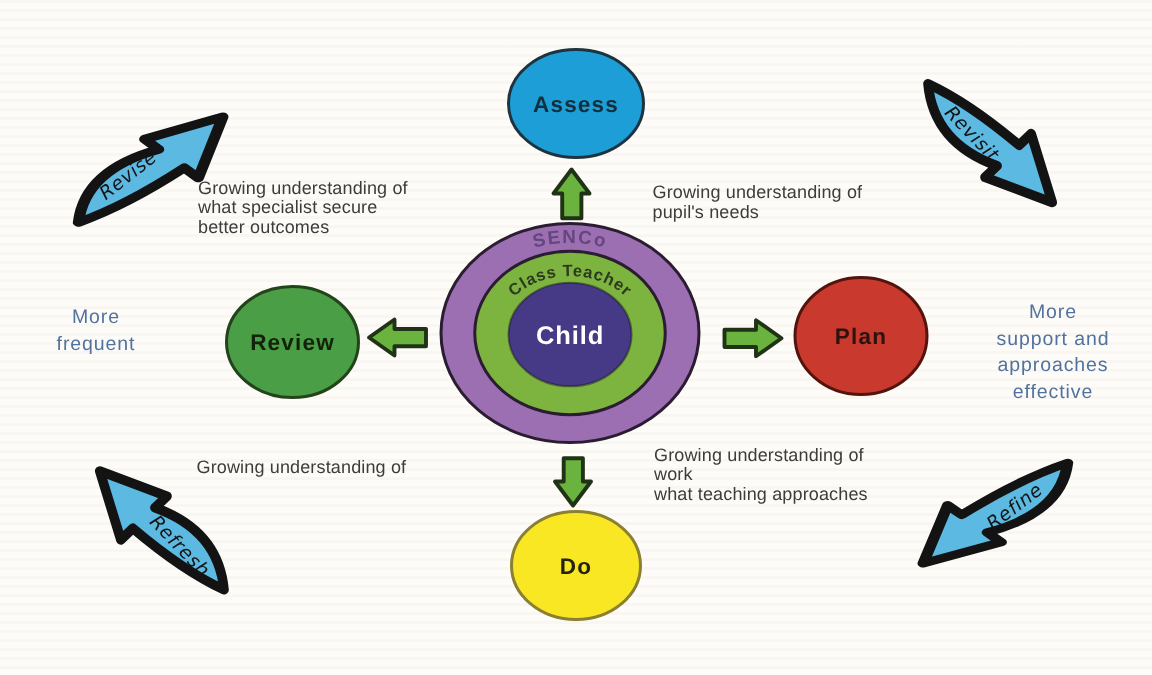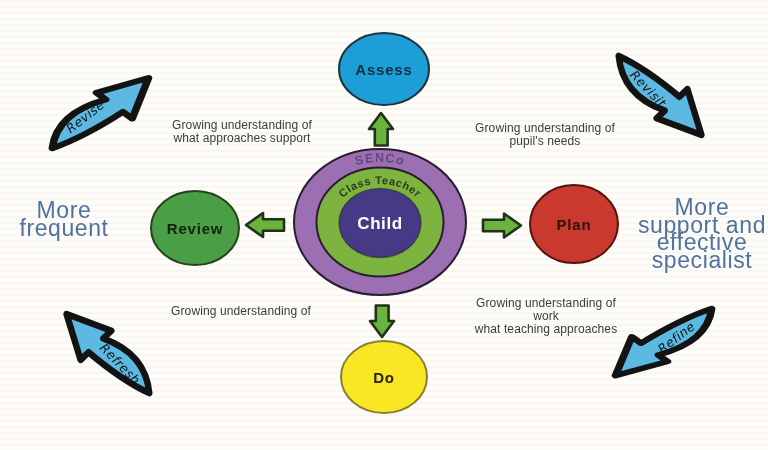--- a/index.html
+++ b/index.html
@@ -6,23 +6,23 @@
   body { width: 768px; height: 450px; overflow: hidden; font-family: "Liberation Sans", sans-serif; }
   .canvas {
     position: relative; width: 768px; height: 450px;
     background-color: #fdfcf9;
     background-image: repeating-linear-gradient(180deg,
       rgba(242,236,229,0.35) 0px, rgba(242,236,229,0.35) 2px,
       rgba(255,255,255,0) 2px, rgba(255,255,255,0) 6px);
   }
   svg.gfx { position: absolute; left: 0; top: 0; }
 
-  .caption { position: absolute; text-align: center; font-size: 12px; line-height: 13px;
+  .caption { position: absolute; font-size: 12px; line-height: 13px;
              color: #3c3c3c; letter-spacing: 0.1px; }
-  .sidenote { position: absolute; text-align: center; font-size: 23px; line-height: 17.5px;
+  .sidenote { position: absolute; text-align: center; font-size: 13px; line-height: 17.5px;
               letter-spacing: 0.6px; color: #50729e; }
 
   text.node-label { font-family: "Liberation Sans", sans-serif; font-weight: bold;
                     font-size: 15px; letter-spacing: 0.8px; }
   text.ring-label-outer { font-family: "Liberation Sans", sans-serif; font-weight: bold;
                           font-size: 12.5px; letter-spacing: 1.2px; }
   text.ring-label-mid { font-family: "Liberation Sans", sans-serif; font-weight: bold;
                         font-size: 11px; letter-spacing: 0.6px; }
   text.center-label { font-family: "Liberation Sans", sans-serif; font-weight: bold;
                       font-size: 17px; letter-spacing: 0.6px; }
@@ -84,21 +84,22 @@
     <g>
       <text class="hand-label" transform="translate(88,120) rotate(-38)" text-anchor="middle">Revise</text>
       <text class="hand-label" transform="translate(645,92) rotate(46)" text-anchor="middle">Revisit</text>
       <text class="hand-label" transform="translate(117,367) rotate(46)" text-anchor="middle">Refresh</text>
       <text class="hand-label" transform="translate(679,341) rotate(-37)" text-anchor="middle">Refine</text>
     </g>
   </svg>
 
   <div class="caption" style="left:132px; top:119px; width:220px;">
     <div>Growing understanding of</div>
-    <div>what approaches support</div>
+    <div>what specialist secure</div>
+    <div>better outcomes</div>
   </div>
   <div class="caption" style="left:435px; top:122px; width:220px;">
     <div>Growing understanding of</div>
     <div>pupil's needs</div>
   </div>
   <div class="caption" style="left:131px; top:305px; width:220px;">
     <div>Growing understanding of</div>
   </div>
   <div class="caption" style="left:436px; top:297px; width:220px;">
     <div>Growing understanding of</div>
@@ -106,17 +107,17 @@
     <div>what teaching approaches</div>
   </div>
 
   <div class="sidenote" style="left:8px; top:202px; width:112px;">
     <div>More</div>
     <div>frequent</div>
   </div>
   <div class="sidenote" style="left:637px; top:199px; width:130px;">
     <div>More</div>
     <div>support and</div>
+    <div>approaches</div>
     <div>effective</div>
-    <div>specialist</div>
   </div>
 
 </div>
 
 </body></html>

